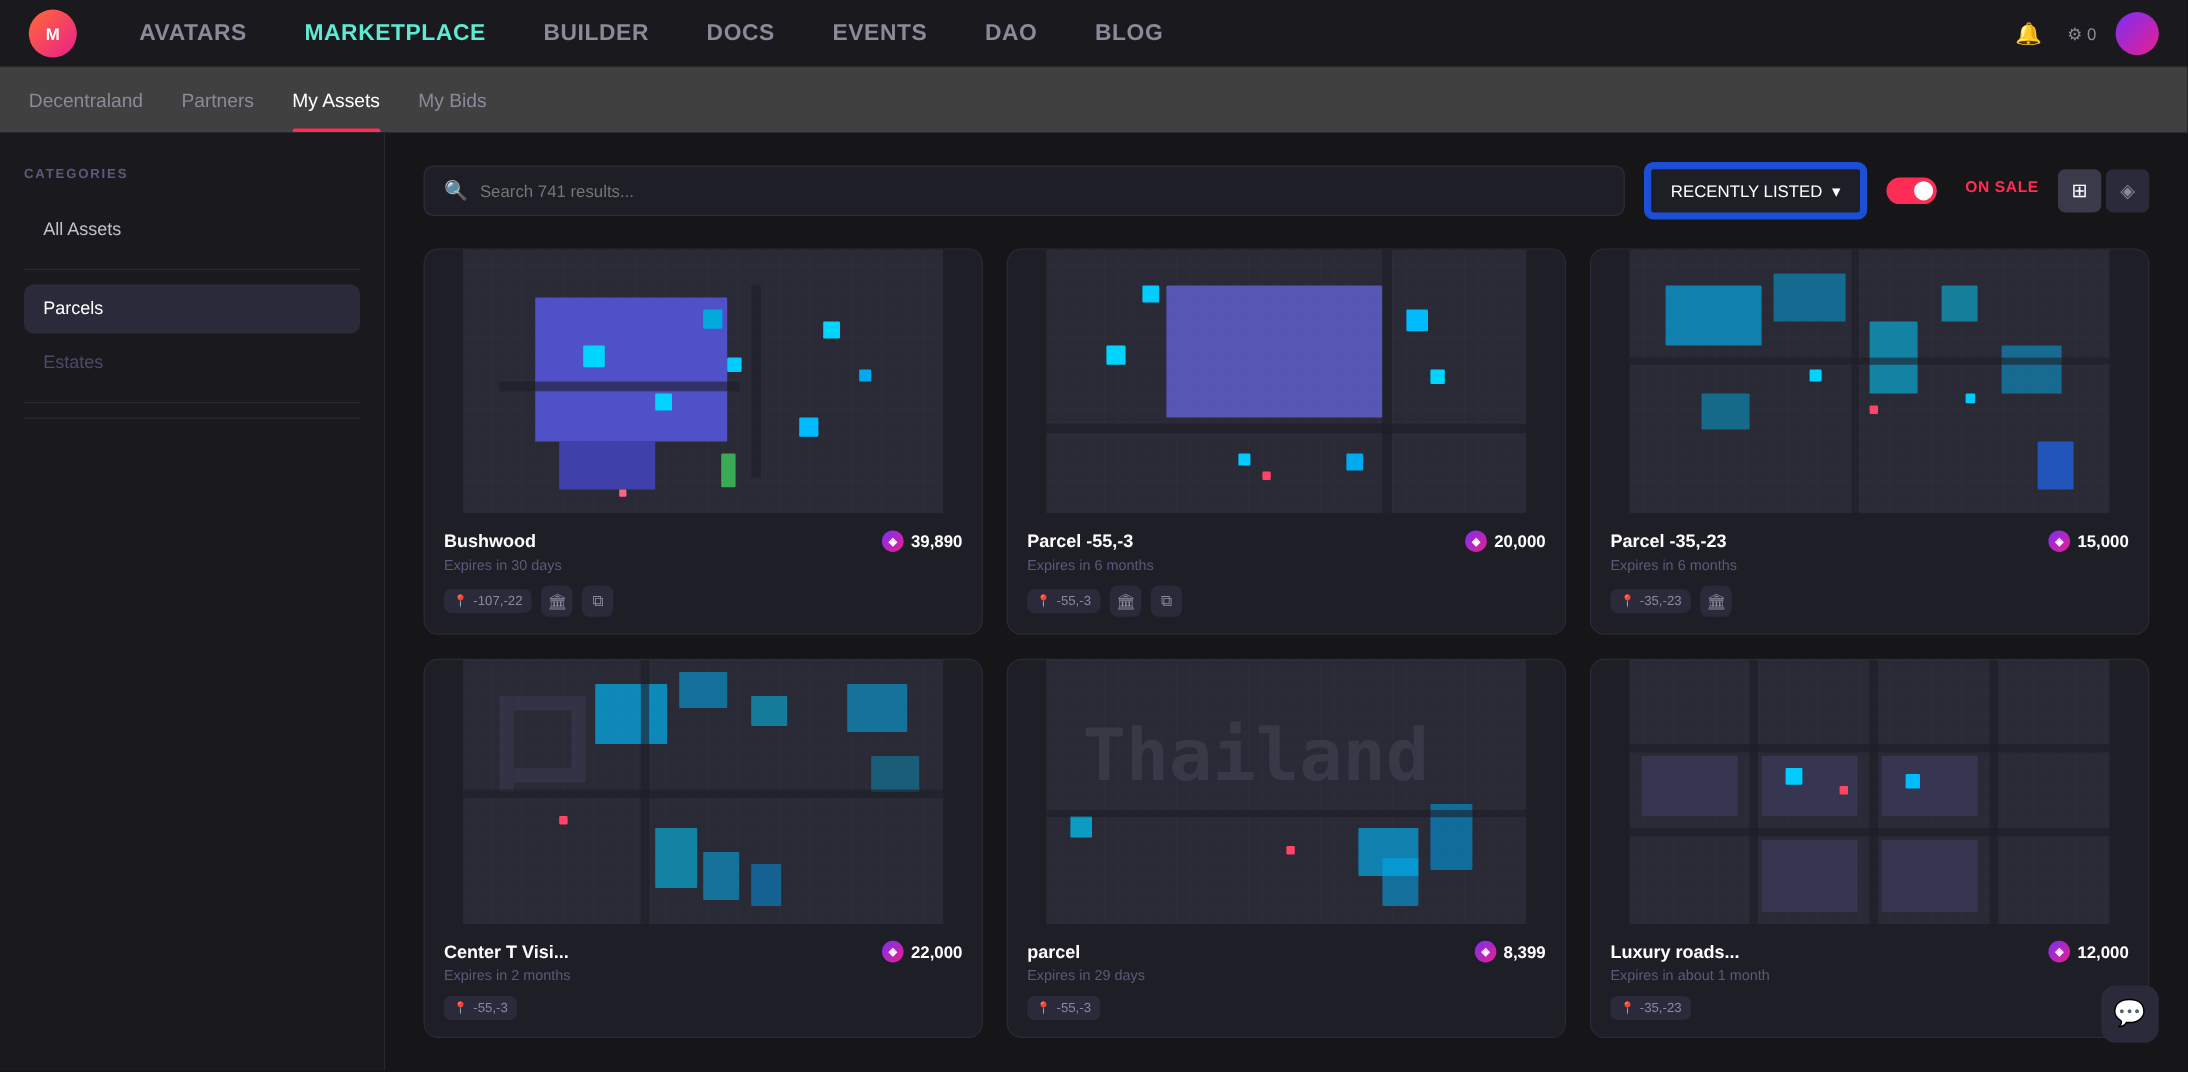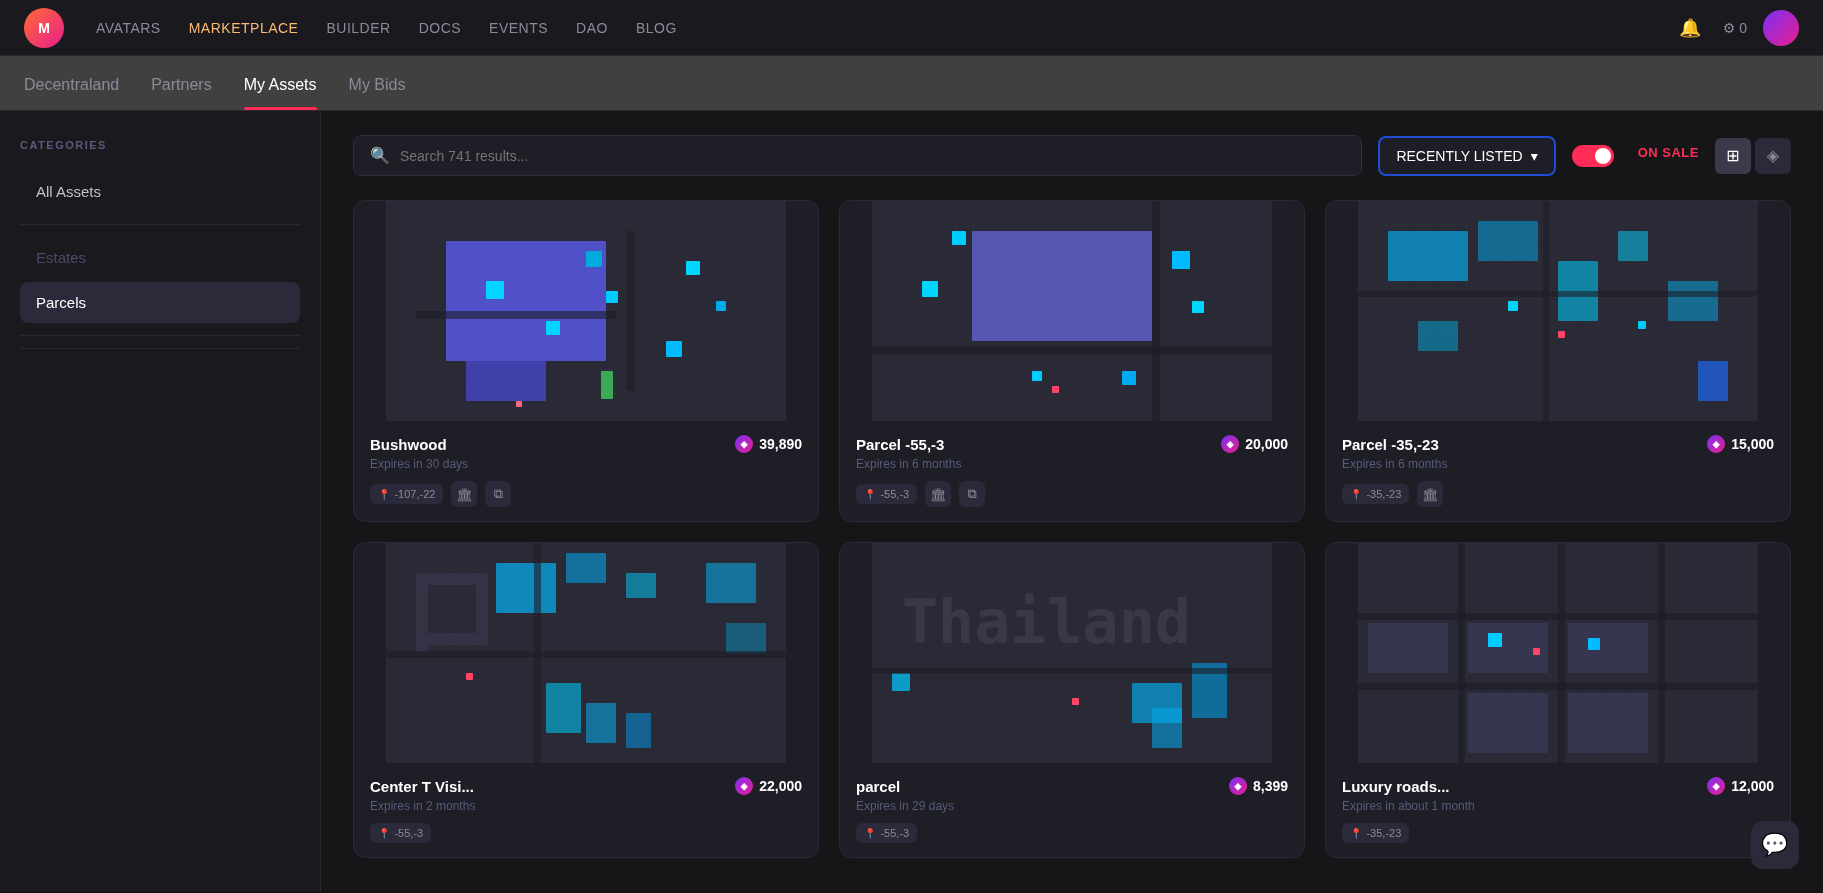--- a/index.html
+++ b/index.html
@@ -31,28 +31,29 @@
       margin-right: 32px;
       flex-shrink: 0;
     }
     .top-nav-links {
       display: flex;
       gap: 28px;
       flex: 1;
     }
     .top-nav-link {
       color: #8a8a9a;
-      font-size: 14px;
-      font-weight: 400;
+      font-size: 19px;
+      font-weight: 700;
       cursor: pointer;
       letter-spacing: 0.5px;
       text-transform: uppercase;
+      margin-left: 20px;
     }
     .top-nav-link.active {
-      color: #fdba74;
+      color: #5eead4;
     }
     .top-nav-right {
       display: flex;
       align-items: center;
       gap: 16px;
     }
     .notif-icon {
       width: 32px; height: 32px;
       display: flex; align-items: center; justify-content: center;
       color: #8a8a9a;
@@ -173,21 +174,21 @@
       outline: none;
       color: #8a8a9a;
       font-size: 14px;
       flex: 1;
     }
     .sort-btn {
       display: flex;
       align-items: center;
       gap: 8px;
       background: #1e1e26;
-      border: 2px solid #1d4ed8;
+      border: 6px solid #1d4ed8;
       border-radius: 8px;
       padding: 10px 16px;
       color: #fff;
       font-size: 14px;
       cursor: pointer;
     }
     .toggle-container {
       display: flex;
       align-items: flex-start;
       gap: 24px;
@@ -363,22 +364,22 @@
   <div class="sec-nav-item active">My Assets</div>
   <div class="sec-nav-item">My Bids</div>
 </nav>
 
 <div class="main-layout">
 
   <aside class="sidebar">
     <div class="sidebar-label">CATEGORIES</div>
     <div class="sidebar-item">All Assets</div>
     <div class="sidebar-divider"></div>
+    <div class="sidebar-item active">Parcels</div>
     <div class="sidebar-item" style="color:#4a4a6a;">Estates</div>
-    <div class="sidebar-item active">Parcels</div>
     <div class="sidebar-divider"></div>
     <div class="sidebar-divider"></div>
   </aside>
 
   <main class="content">
 
     <div class="filter-bar">
       <div class="search-box">
         <span class="search-icon">🔍</span>
         <input class="search-input" placeholder="Search 741 results..." style="">

